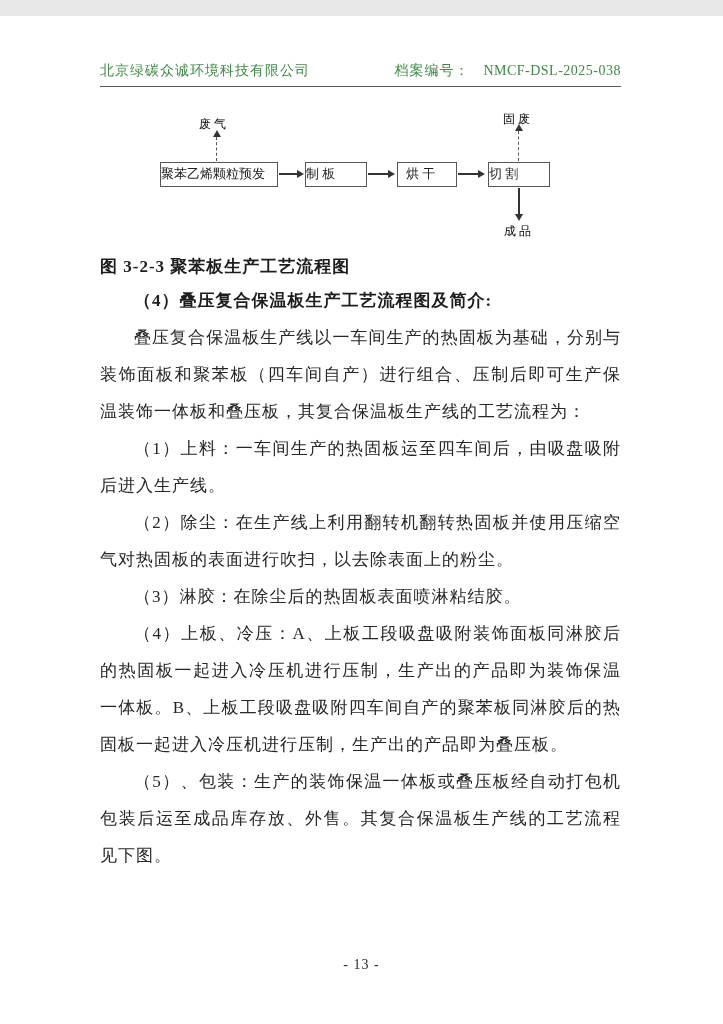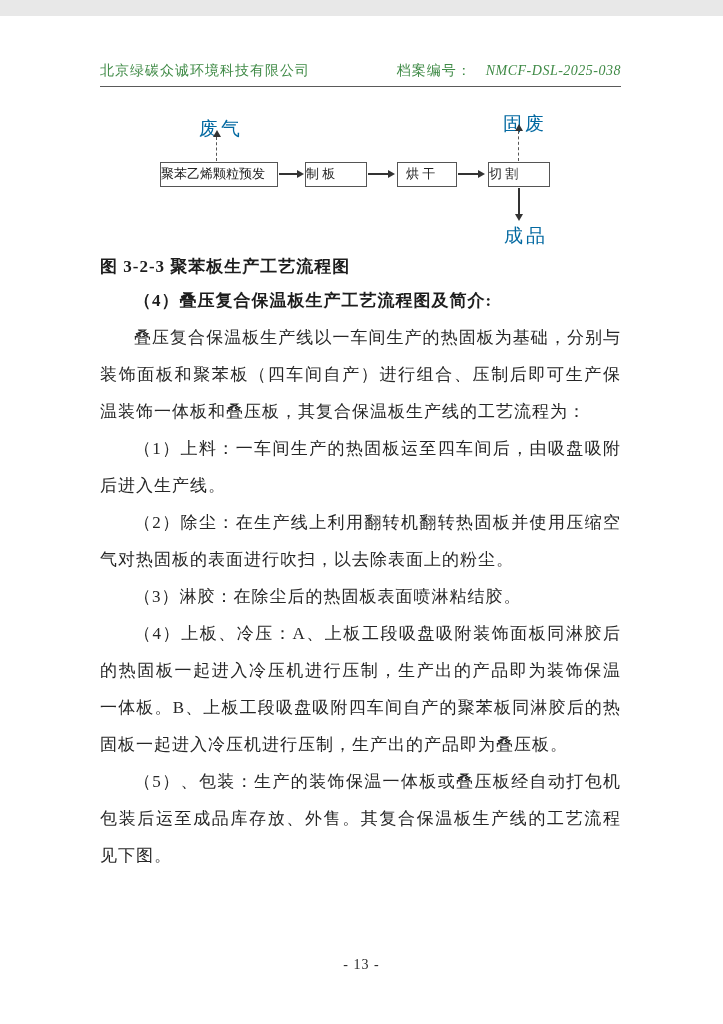--- a/index.html
+++ b/index.html
@@ -12,34 +12,34 @@
     overflow:hidden;
     margin:16px auto;
   }
   
   .header{
     position:absolute;left:100px;top:46px;width:521px;
     display:flex;justify-content:space-between;align-items:baseline;
     font-size:14px;color:#3f8a46;letter-spacing:1px;
   }
   .header .archive{white-space:nowrap;}
-  .header .archive .num{margin-left:14px;font-family:"Liberation Serif","DejaVu Serif",serif;letter-spacing:0.5px;font-style:italic;}
+  .header .archive .num{margin-left:14px;font-family:"Liberation Serif","DejaVu Serif",serif;letter-spacing:0.5px;}
   .header-rule{
     position:absolute;left:100px;top:70px;width:521px;height:0;
     border-top:1.5px solid #5a5a5a;
   }
   
   .flowchart{position:absolute;left:0;top:95px;width:723px;height:140px;}
   .fc-box{
     position:absolute;top:51px;height:25px;box-sizing:border-box;
     border:1.5px solid #555;background:#fff;
     text-align:left;font-size:13px;line-height:21px;color:#222;
     white-space:nowrap;
   }
-  .fc-label{position:absolute;font-size:19px;color:#0369a1;letter-spacing:3px;white-space:nowrap;text-align:center;}
+  .fc-label{position:absolute;font-size:12px;color:#000000;letter-spacing:3px;white-space:nowrap;text-align:center;}
   .v-dash{position:absolute;width:0;border-left:1.5px dashed #555;}
   .v-solid{position:absolute;width:1.5px;background:#333;}
   .h-line{position:absolute;height:1.5px;background:#333;}
   .tri-up{position:absolute;width:0;height:0;border-left:4px solid transparent;border-right:4px solid transparent;border-bottom:7px solid #333;}
   .tri-down{position:absolute;width:0;height:0;border-left:4px solid transparent;border-right:4px solid transparent;border-top:7px solid #333;}
   .tri-right{position:absolute;width:0;height:0;border-top:4px solid transparent;border-bottom:4px solid transparent;border-left:7px solid #333;}
   
   .content{position:absolute;left:100px;top:236px;width:521px;}
   .figure-caption{
     text-align:left;font-weight:bold;font-size:17px;line-height:30px;

